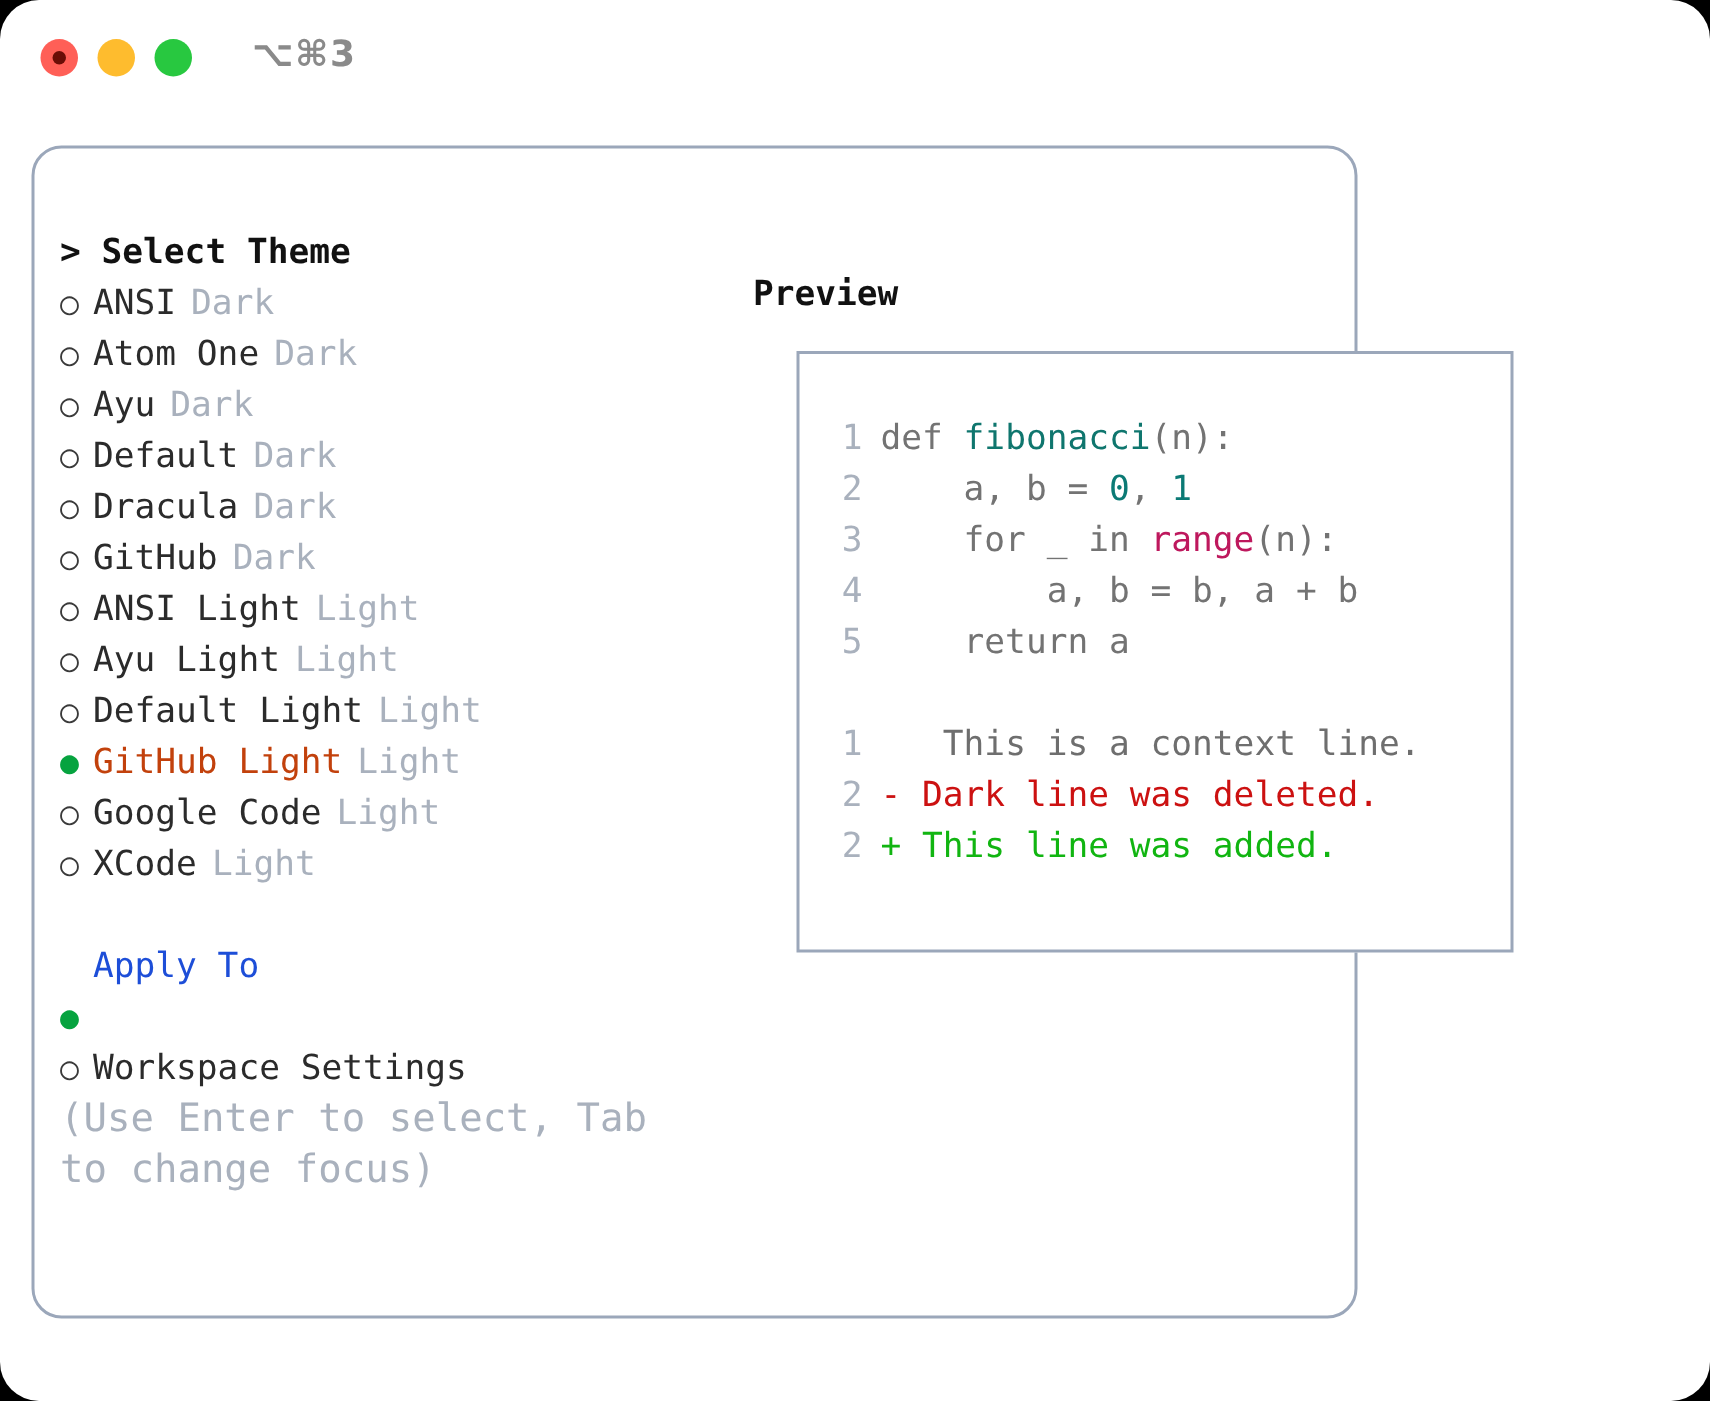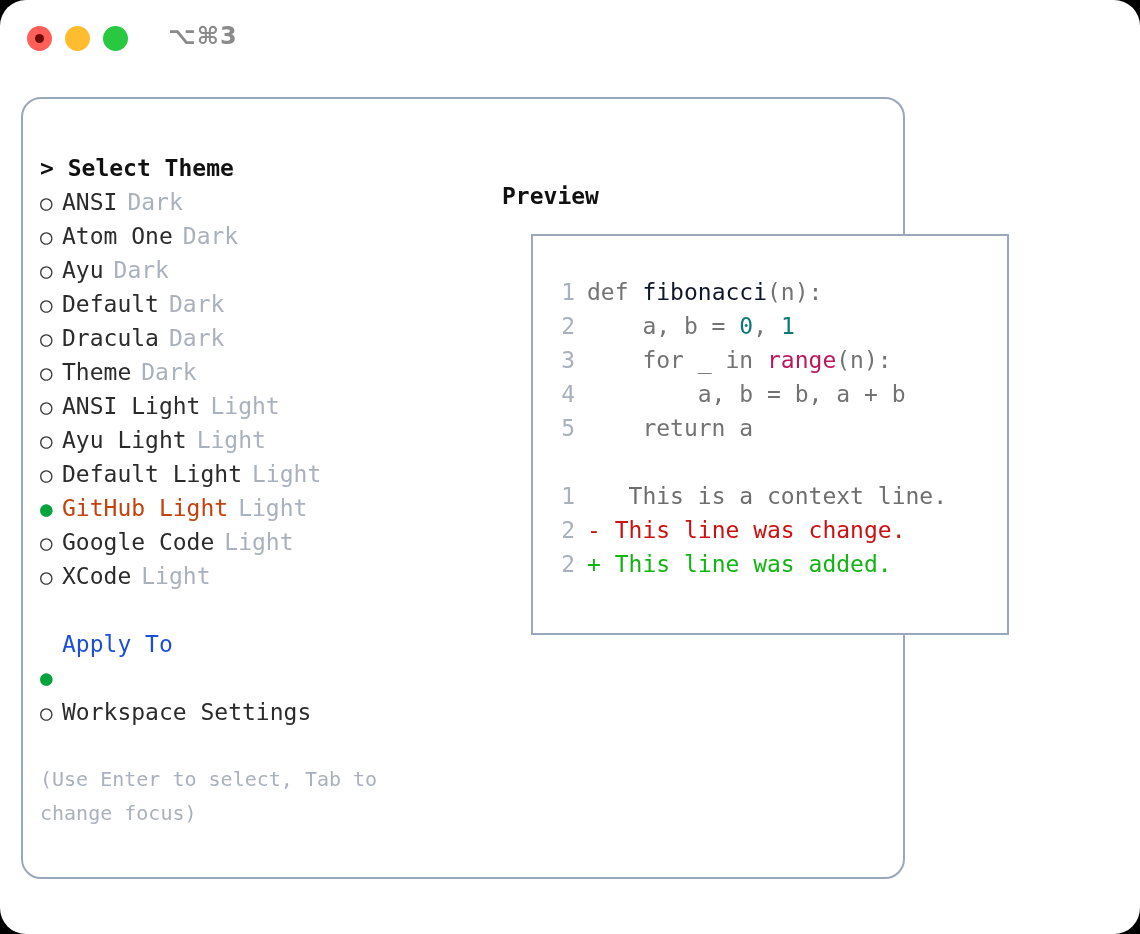--- a/index.html
+++ b/index.html
@@ -138,22 +138,21 @@
 
   .subheading {
     font-size: 23px;
     color: #1d4ed8;
     line-height: 34px;
     padding-left: 22px;
     white-space: pre;
   }
 
   .hint {
-    margin-top: 33px;
-    font-size: 20px;
+    font-size: 26px;
     line-height: 34px;
     color: #a9b1bd;
     max-width: 410px;
     white-space: pre-wrap;
   }
 
   
   .preview-box {
     position: absolute;
     left: 29px;
@@ -181,21 +180,21 @@
     width: 28px;
     flex: 0 0 28px;
     text-align: right;
     color: #a9b1bd;
     margin-right: 12px;
   }
   .code-text { color: #24292e; }
   .blank-line { height: 34px; }
 
   
-  .tok-fn   { color: #0f172a; }
+  .tok-fn   { color: #0f766e; }
   .tok-call { color: #be185d; }
   .tok-num  { color: #0b7a75; }
   .tok-plain{ color: #737373; }
 
   
   .diff-ctx { color: #6e6e6e; }
   .diff-del { color: #cc1111; }
   .diff-add { color: #11b511; }
 </style>
 </head>
@@ -217,21 +216,21 @@
     <div class="col-left">
 
       <div class="heading">&gt; Select Theme</div>
 
       <div id="theme-list">
           <div class="opt-row"><span class="bullet">○</span><span class="opt-label">ANSI</span><span class="opt-tag">Dark</span></div>
           <div class="opt-row"><span class="bullet">○</span><span class="opt-label">Atom One</span><span class="opt-tag">Dark</span></div>
           <div class="opt-row"><span class="bullet">○</span><span class="opt-label">Ayu</span><span class="opt-tag">Dark</span></div>
           <div class="opt-row"><span class="bullet">○</span><span class="opt-label">Default</span><span class="opt-tag">Dark</span></div>
           <div class="opt-row"><span class="bullet">○</span><span class="opt-label">Dracula</span><span class="opt-tag">Dark</span></div>
-          <div class="opt-row"><span class="bullet">○</span><span class="opt-label">Theme</span><span class="opt-tag">Dark</span></div>
+          <div class="opt-row"><span class="bullet">○</span><span class="opt-label">GitHub</span><span class="opt-tag">Dark</span></div>
           <div class="opt-row"><span class="bullet">○</span><span class="opt-label">ANSI Light</span><span class="opt-tag">Light</span></div>
           <div class="opt-row"><span class="bullet">○</span><span class="opt-label">Ayu Light</span><span class="opt-tag">Light</span></div>
           <div class="opt-row"><span class="bullet">○</span><span class="opt-label">Default Light</span><span class="opt-tag">Light</span></div>
           <div class="opt-row selected"><span class="bullet sel">●</span><span class="opt-label">GitHub Light</span><span class="opt-tag">Light</span></div>
           <div class="opt-row"><span class="bullet">○</span><span class="opt-label">Google Code</span><span class="opt-tag">Light</span></div>
           <div class="opt-row"><span class="bullet">○</span><span class="opt-label">XCode</span><span class="opt-tag">Light</span></div>
         </div>
 
       <div class="section-gap"></div>
 
@@ -253,21 +252,21 @@
           <div id="code-block">
               <div class="code-line"><span class="lineno">1</span><span class="code-text"><span class="tok-plain">def </span><span class="tok-fn">fibonacci</span><span class="tok-plain">(n):</span></span></div>
               <div class="code-line"><span class="lineno">2</span><span class="code-text"><span class="tok-plain">    a, b = </span><span class="tok-num">0</span><span class="tok-plain">, </span><span class="tok-num">1</span></span></div>
               <div class="code-line"><span class="lineno">3</span><span class="code-text"><span class="tok-plain">    for _ in </span><span class="tok-call">range</span><span class="tok-plain">(n):</span></span></div>
               <div class="code-line"><span class="lineno">4</span><span class="code-text"><span class="tok-plain">        a, b = b, a + b</span></span></div>
               <div class="code-line"><span class="lineno">5</span><span class="code-text"><span class="tok-plain">    return a</span></span></div>
             </div>
           <div class="blank-line"></div>
           <div id="diff-block">
               <div class="code-line"><span class="lineno">1</span><span class="diff-ctx"> </span><span class="diff-ctx">  This is a context line.</span></div>
-              <div class="code-line"><span class="lineno">2</span><span class="diff-del">-</span><span class="diff-del"> This line was change.</span></div>
+              <div class="code-line"><span class="lineno">2</span><span class="diff-del">-</span><span class="diff-del"> Dark line was deleted.</span></div>
               <div class="code-line"><span class="lineno">2</span><span class="diff-add">+</span><span class="diff-add"> This line was added.</span></div>
             </div>
         </div>
       </div>
     </div>
 
   </div>
 </div>
 
 </body></html>

